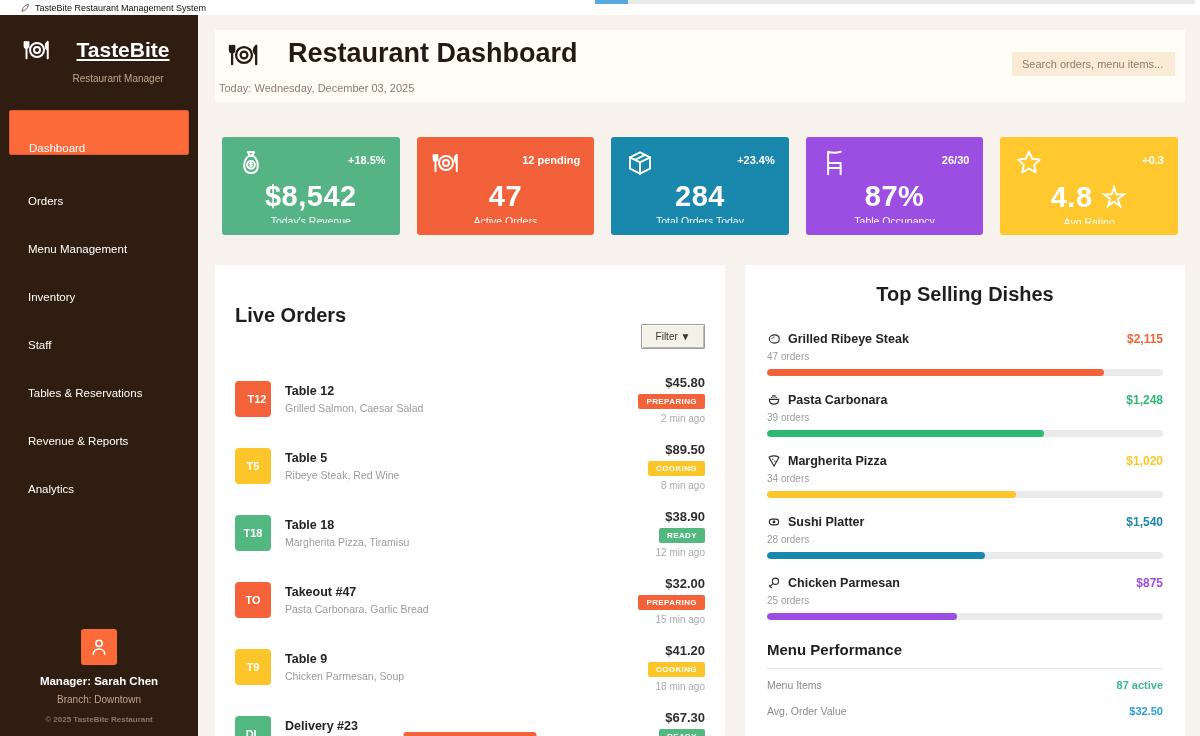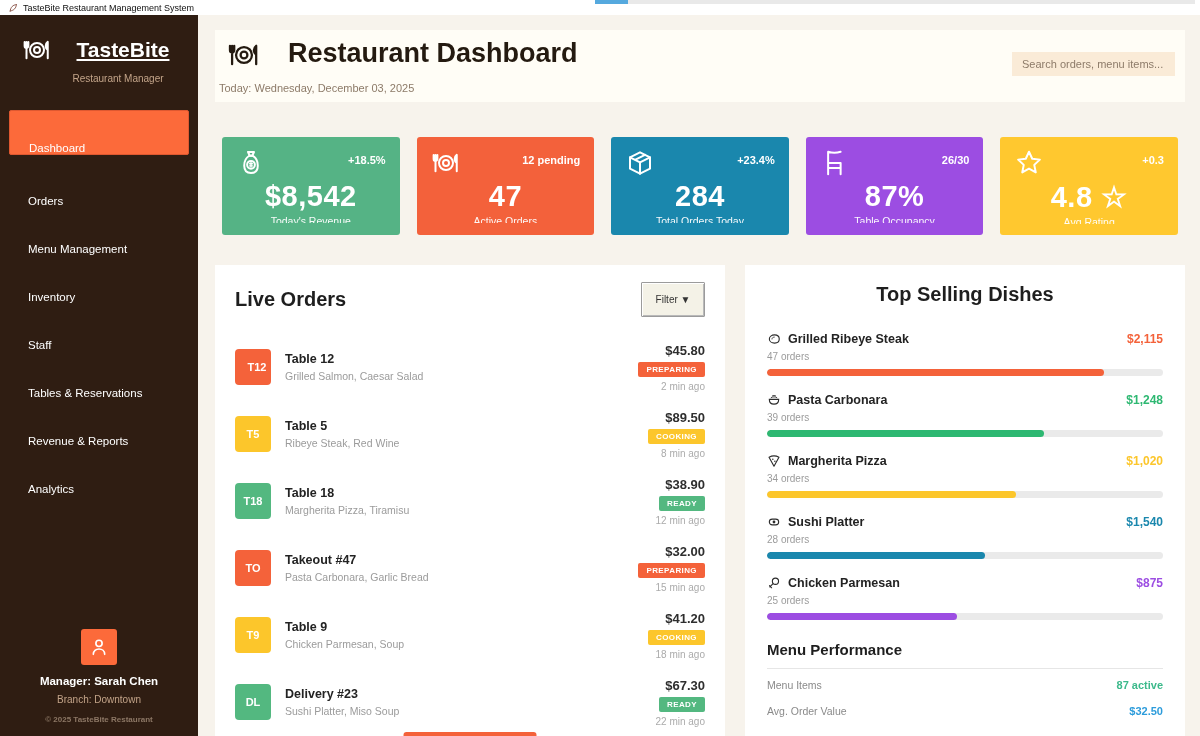--- a/index.html
+++ b/index.html
@@ -7,21 +7,21 @@
   body {
     position:relative; overflow:hidden;
     background:#F7F3EC;
     font-family:"Liberation Sans", sans-serif;
     color:#222;
   }
   svg { display:block; }
 
   
   .titlebar { position:absolute; top:0; left:0; right:0; height:15px; background:#FFFFFF;
-    display:flex; align-items:center; gap:5px; padding-left:8px; z-index:20; }
+    display:flex; align-items:center; gap:5px; padding-left:20px; z-index:20; }
   .app-icon { width:10px; height:10px; color:#7a3b2e; }
   .titlebar-text { font-size:9px; color:#101010; }
   .top-scrollbar { position:absolute; top:0; left:595px; width:600px; height:4px; background:#E9E9E9; z-index:30; }
   .top-scrollbar .thumb { width:33px; height:4px; background:#55A9DE; }
 
   
   .sidebar { position:absolute; top:15px; left:0; width:198px; bottom:0; background:#2F1D12; }
   .brand { display:flex; align-items:center; padding:20px 14px 4px 22px; gap:10px; }
   .brand-icon { width:30px; height:30px; color:#fff; flex:0 0 auto; }
   .brand-name { flex:1; text-align:center; color:#fff; font-size:21px; font-weight:bold;text-decoration:underline; }
@@ -58,22 +58,22 @@
   .stat-icon { width:30px; height:30px; color:#fff; }
   .stat-delta { font-size:11px; font-weight:bold; margin-top:6px; }
   .stat-value { text-align:center; font-size:29px; font-weight:bold; margin-top:2px; letter-spacing:0.5px; }
   .stat-label { text-align:center; font-size:10.5px; height:7px; overflow:hidden; line-height:11px; margin-top:3px; opacity:0.95; }
 
   
   .orders-card { position:absolute; left:17px; top:250px; width:510px; height:520px; background:#FFFFFF; padding:17px 20px; }
   .panel-head { display:flex; align-items:center; justify-content:space-between; }
   .panel-title { font-size:20px; font-weight:bold; color:#1e1e1e; }
   .filter-btn { font-family:"Liberation Sans",sans-serif; font-size:10px; color:#333;
-    background:#F4F2E7; border:1px solid #9b9b9b; border-radius:1px; width:64px; height:35px;
-    box-shadow: inset 1px 1px 0 #ffffff, inset -1px -1px 0 #b9b9b9; cursor:pointer; }
+    background:#F4F2E7; border:1px solid #9b9b9b; border-radius:1px; width:64px; height:25px;
+    box-shadow: inset 1px 1px 0 #ffffff, inset -1px -1px 0 #b9b9b9; cursor:pointer;margin-top:42px; }
   .order-list { margin-top:22px; }
   .order-row { display:flex; align-items:center; gap:14px; height:56px; margin-bottom:11px; cursor:pointer; }
   .order-badge { width:36px; height:36px; border-radius:4px; color:#fff; font-size:11px; font-weight:bold;
     display:flex; align-items:center; justify-content:center; flex:0 0 auto; }
   .order-info { display:flex; flex-direction:column; gap:4px; }
   .order-name { font-size:12.5px; font-weight:bold; color:#232323; }
   .order-items { font-size:10.5px; color:#9b9b9b; }
   .order-right { margin-left:auto; display:flex; flex-direction:column; align-items:flex-end; gap:4px; }
   .order-price { font-size:13px; font-weight:bold; color:#2e2e2e; }
   .order-status { font-size:8px; font-weight:bold; color:#fff; padding:3px 8px; border-radius:2px; letter-spacing:0.4px; }

